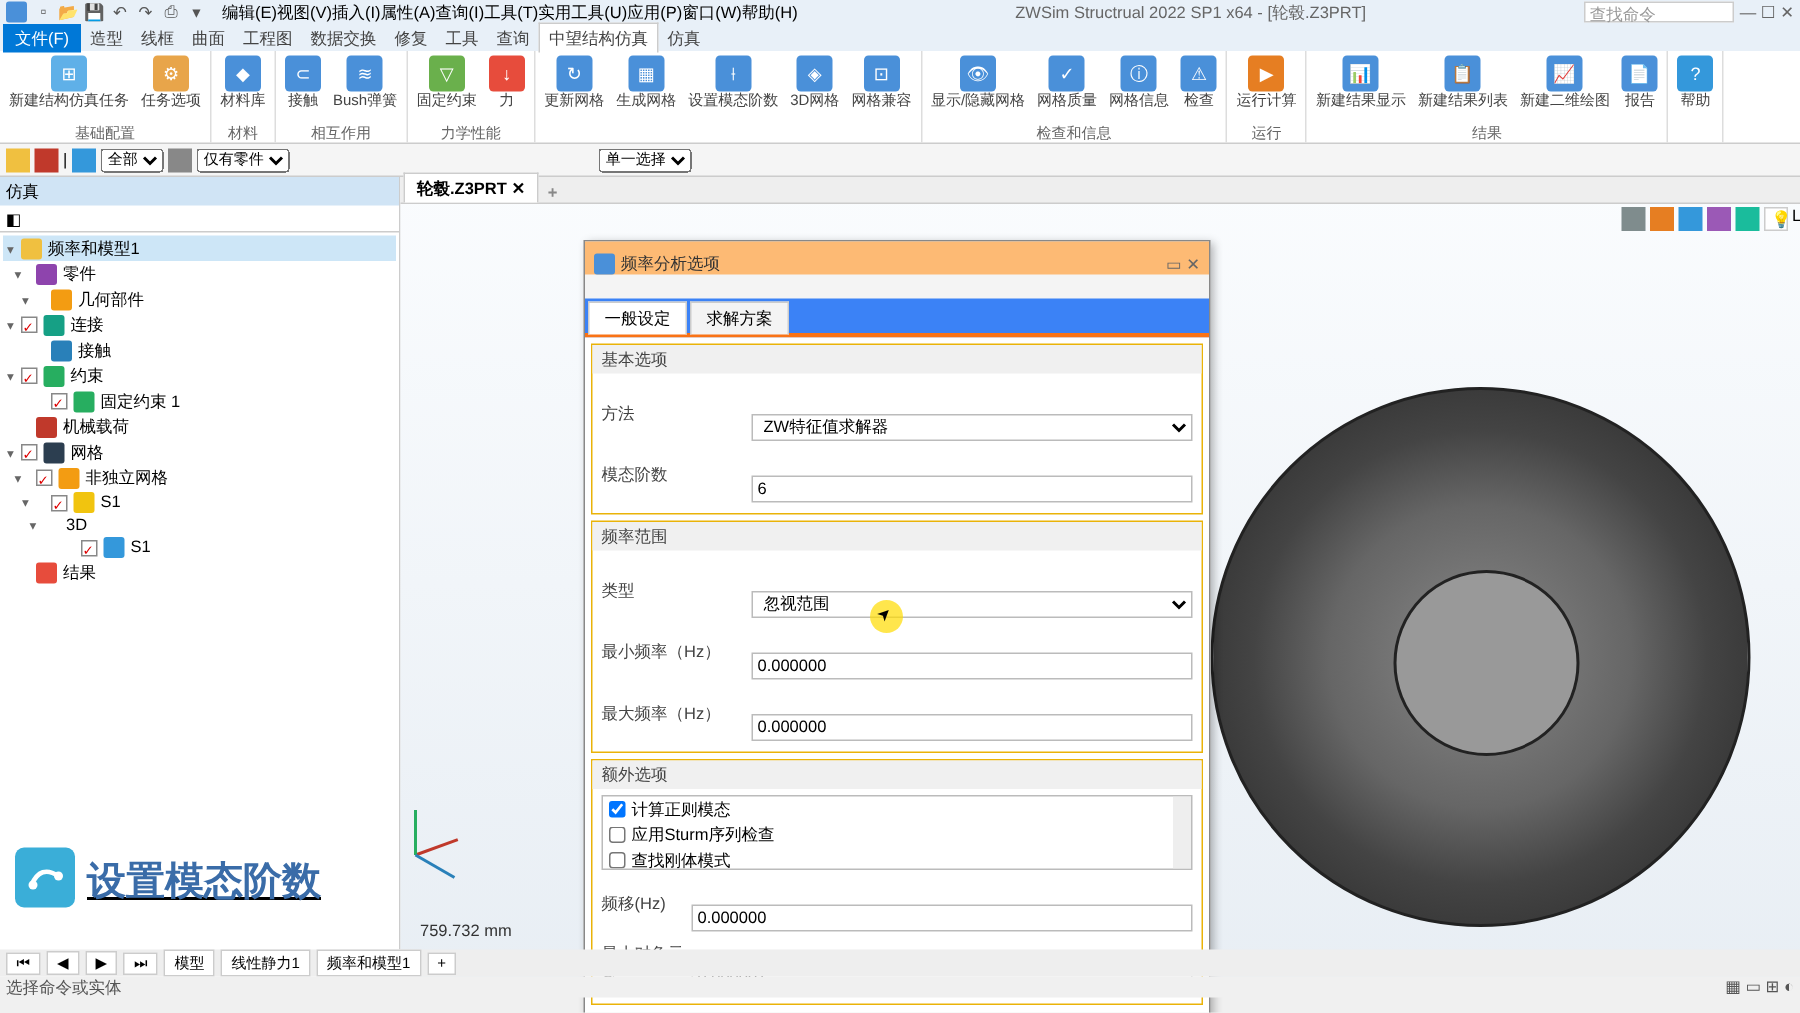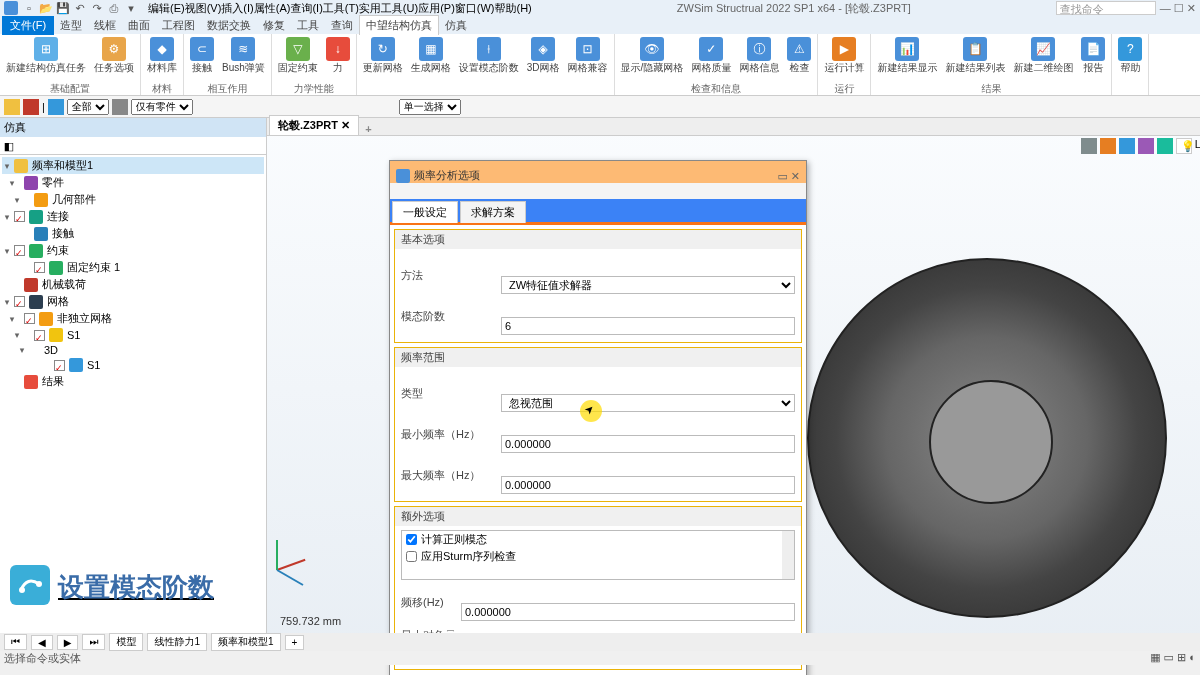--- a/index.html
+++ b/index.html
@@ -434,20 +434,24 @@
       <div class="grp-b">
         <div class="listbox">
           <div class="li">
               <input type="checkbox" checked="" style="">
               <span>计算正则模态</span>
             </div>
           <div class="li">
               <input type="checkbox" style="">
               <span>应用Sturm序列检查</span>
             </div>
+          <div class="li">
+              <input type="checkbox" style="">
+              <span>查找刚体模式</span>
+            </div>
 
           <div class="scroll"></div>
         </div>
         <div class="frow">
             <div class="flbl" style="width:60px">频移(Hz)</div>
             <div class="fctl"><input type="text" value="0.000000" style=""></div>
           </div>
         <div class="frow">
             <div class="flbl" style="width:60px">最大对角元素</div>
             <div class="fctl"><input type="text" value="0.000001" style=""></div>

